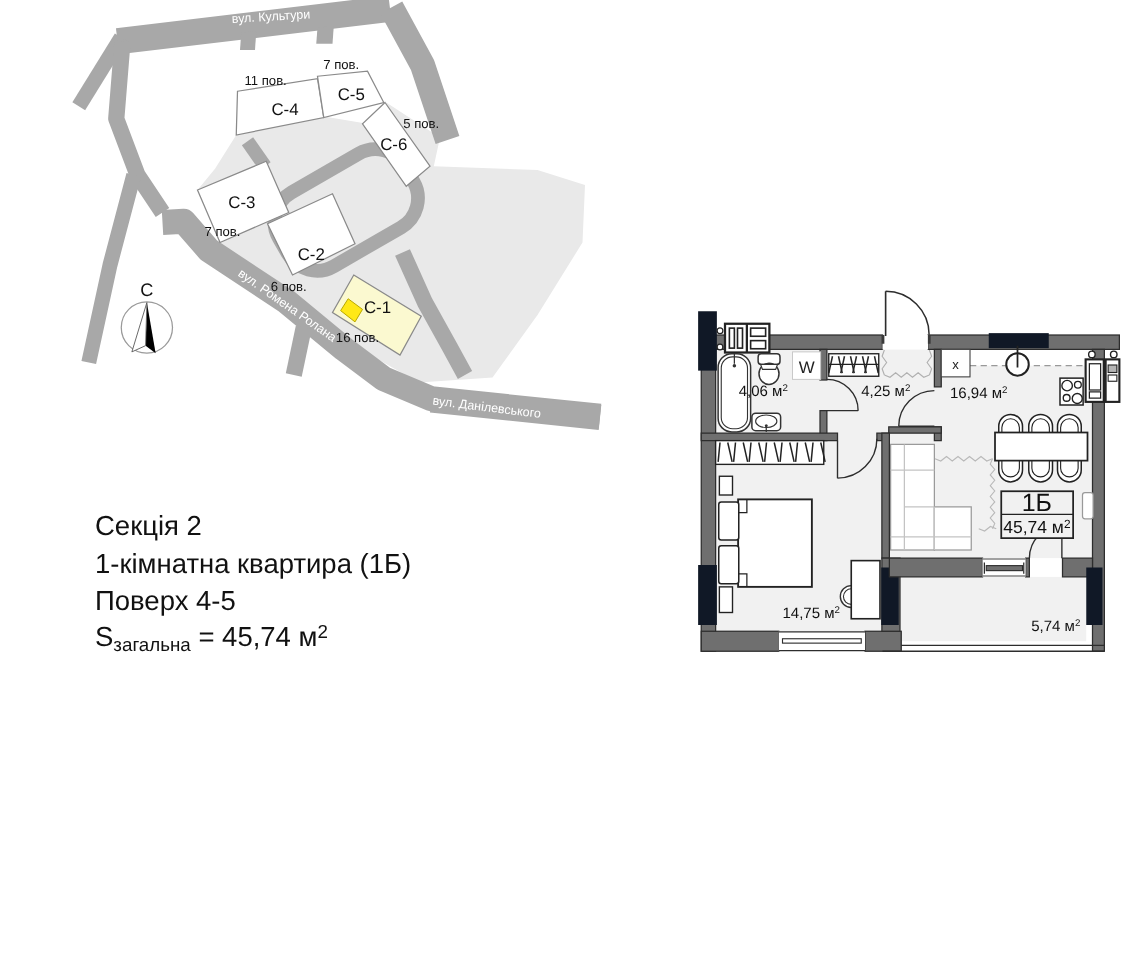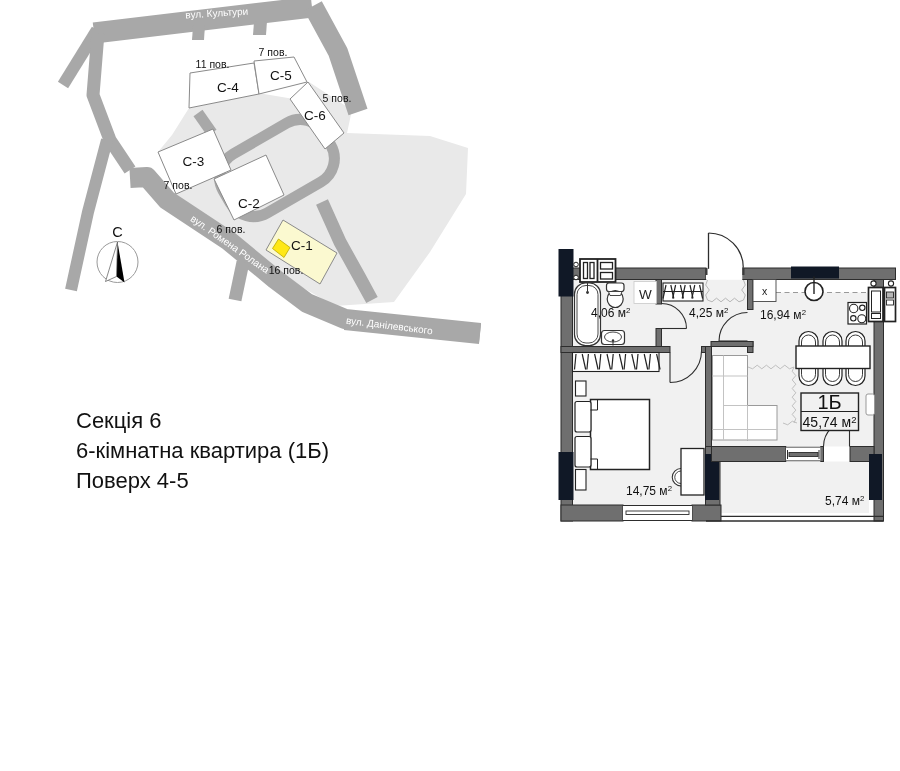--- a/index.html
+++ b/index.html
@@ -86,26 +86,27 @@
 <g>
         <circle cx="117.5" cy="262" r="20.5" fill="none" stroke="#9a9a9a" stroke-width="1"></circle>
         <polygon points="117.5,242 124.5,282.5 116.5,276.5" fill="#000"></polygon>
         <polygon points="117.5,242 116.5,276.5 105.5,281.5" fill="#fff" stroke="#555" stroke-width="0.7"></polygon>
         <text x="117.5" y="237" font-size="14.5" fill="#111" text-anchor="middle">С</text>
       </g>
 </svg>
 
 <div class="abs" style="left:76px;top:406px;font-size:22px;color:#111;line-height:30px;white-space:nowrap;">
 
-<div>Секція 6</div>
-
-<div>6-кімнатна квартира (1Б)</div>
+<div>Секція 2</div>
+
+<div>1-кімнатна квартира (1Б)</div>
 
 <div>Поверх 4-5</div>
 
+<div style="margin-top:-5px;">S<span style="font-size:15px;vertical-align:-4px;">загальна</span> = 45,74 м<span style="font-size:15px;vertical-align:7px;">2</span></div>
 </div>
 
 <svg class="abs" style="left:540px;top:220px" width="360" height="330" viewBox="540 220 360 330">
 
 <g>
         <rect x="572.5" y="279.5" width="301.5" height="167" fill="#f1f1f1"></rect>
         <rect x="572.5" y="279.5" width="133" height="225.5" fill="#f1f1f1"></rect>
       </g>
 
 <g>

